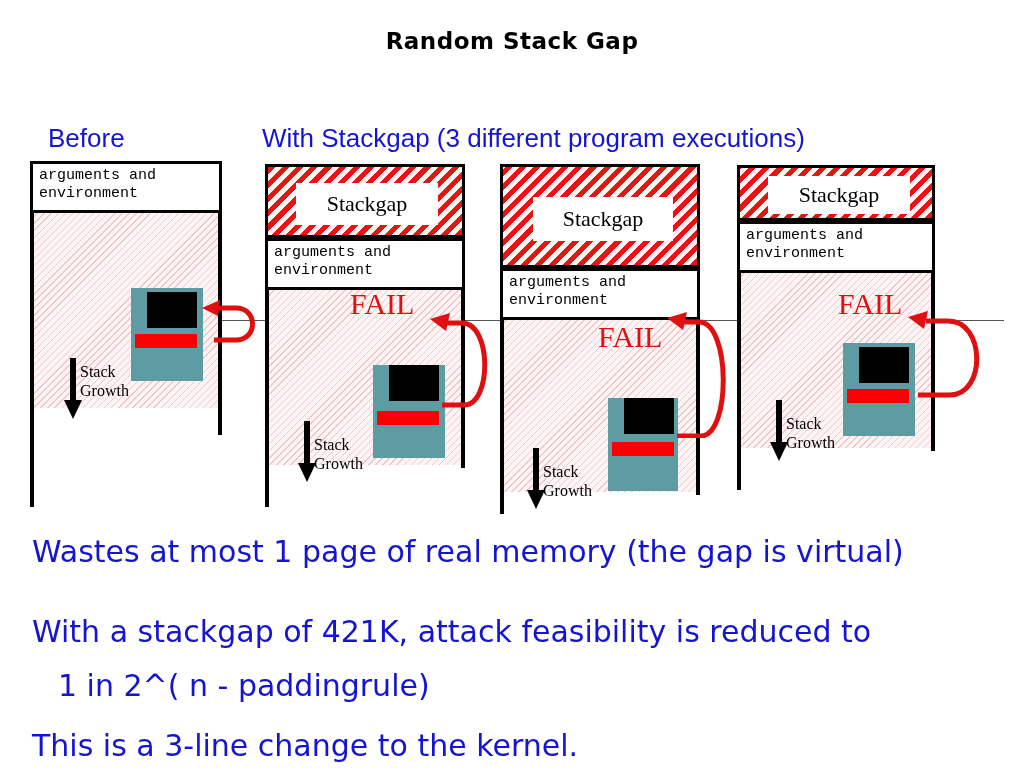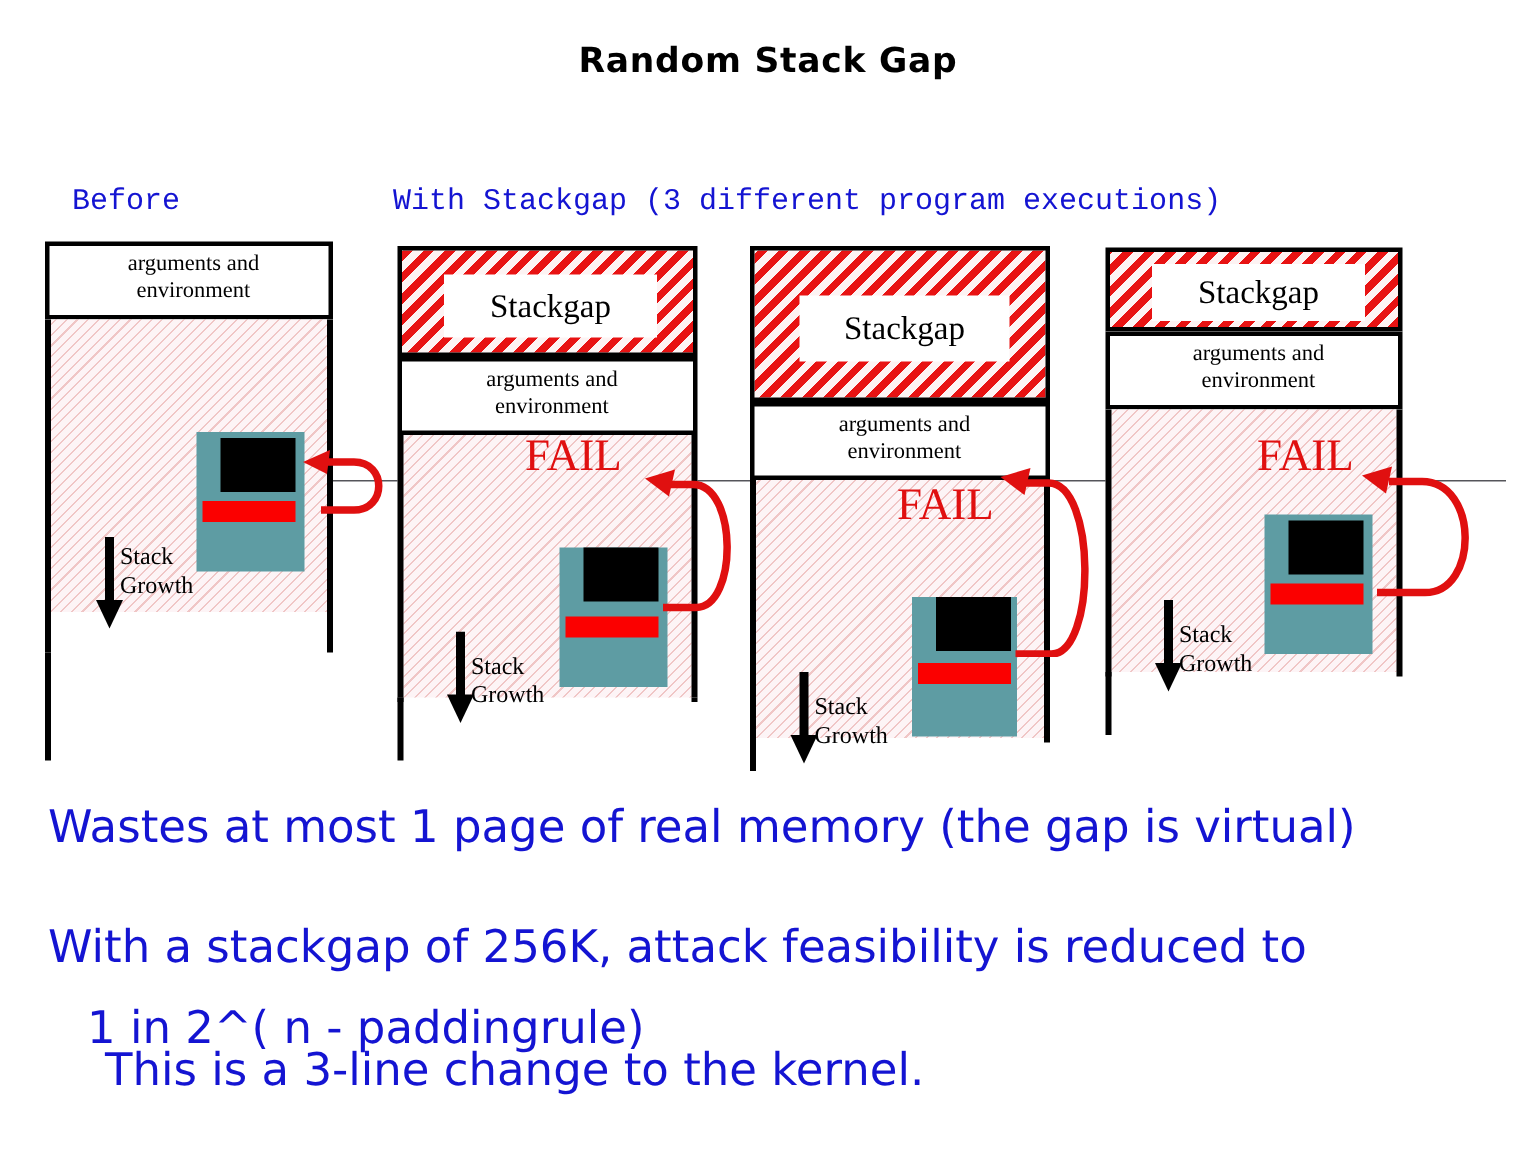--- a/index.html
+++ b/index.html
@@ -23,22 +23,22 @@
     width: 1024px;
     text-align: center;
     font-family: "DejaVu Sans", sans-serif;
     font-weight: bold;
     font-size: 23px;
     letter-spacing: 0.5px;
     color: #000000;
   }
   .hdr {
     position: absolute;
-    font-family: Liberation Mono, monospace;
-    font-size: 20px;
+    font-family: Liberation Sans, sans-serif;
+    font-size: 26px;
     color: #1414d2;
     white-space: nowrap;
   }
   #hdr-before { left: 48px; top: 123px; }
   #hdr-with   { left: 262px; top: 123px; }
 
   
   #baseline-rule {
     position: absolute;
     left: 44px;
@@ -77,26 +77,25 @@
     font-family: "Liberation Serif", serif;
     font-size: 22px;
     color: #000000;
   }
 
   .args-box {
     position: absolute;
     box-sizing: border-box;
     border: 3px solid #000;
     background: #ffffff;
-    font-family: Liberation Serif, serif;
+    font-family: Liberation Mono, monospace;
     font-size: 15px;
     line-height: 1.22;
     color: #000000;
     padding: 3px 0 0 6px;
-    text-align: center;
   }
 
   .hatch-region {
     position: absolute;
     box-sizing: border-box;
     border-left: 4px solid #000;
     border-right: 4px solid #000;
     background-color: #ffffff;
     background-image: repeating-linear-gradient(
         -45deg,
@@ -148,21 +147,21 @@
   .bullet {
     position: absolute;
     font-family: "DejaVu Sans", sans-serif;
     font-size: 30px;
     color: #1414d2;
     white-space: nowrap;
   }
   #bullet1  { left: 32px; top: 534px; }
   #bullet2  { left: 32px; top: 614px; }
   #bullet2b { left: 58px; top: 668px; }
-  #bullet3  { left: 32px; top: 696px; margin-left: 38px; }
+  #bullet3  { left: 32px; top: 728px; }
 </style>
 </head>
 <body>
 
 <div id="slide-title">Random Stack Gap</div>
 
 <div class="hdr" id="hdr-before">Before</div>
 <div class="hdr" id="hdr-with">With Stackgap  (3 different program executions)</div>
 
 <div id="baseline-rule"></div>
@@ -301,15 +300,15 @@
     <div>Growth</div>
   </div>
 
   <svg class="feedback-arrow" style="left:898px; top:305px;" width="110" height="110" viewBox="0 0 110 110">
     <path d="M 20 90 L 52 90 C 88 90 88 16 50 16 L 28 16" fill="none" stroke="#e01010" stroke-width="5"></path>
     <polygon points="10,12 30,6 26,24" fill="#e01010"></polygon>
   </svg>
 </div>
 
 <div class="bullet" id="bullet1">Wastes at most 1 page of real memory (the gap is virtual)</div>
-<div class="bullet" id="bullet2">With a stackgap of 256K, attack feasibility is reduced to</div>
+<div class="bullet" id="bullet2">With a stackgap of 421K, attack feasibility is reduced to</div>
 <div class="bullet" id="bullet2b">1 in 2^( n - paddingrule)</div>
 <div class="bullet" id="bullet3">This is a 3-line change to the kernel.</div>
 
 </body></html>

